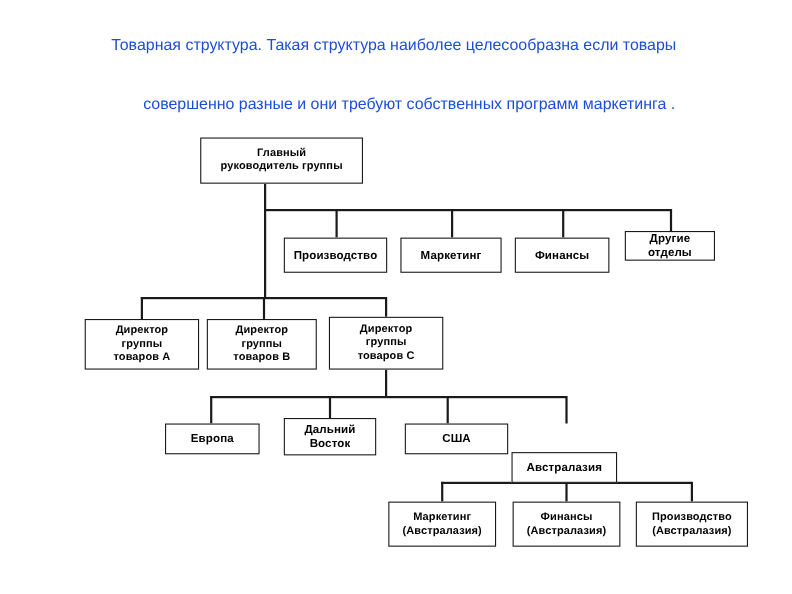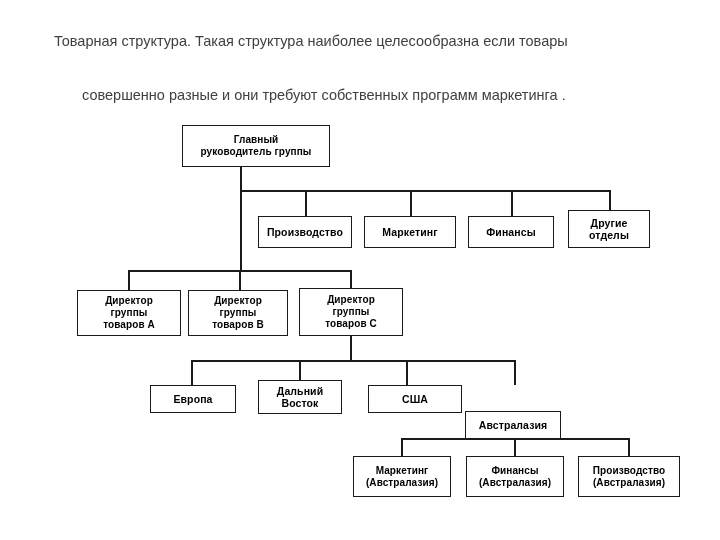--- a/index.html
+++ b/index.html
@@ -19,27 +19,27 @@
   #slide {
     position: relative;
     width: 720px;
     height: 540px;
     background: #ffffff;
   }
 
   
   .heading {
     position: absolute;
-    left: 54px;
+    left: 38px;
     top: 30px;
     width: 640px;
     font-size: 14.5px;
     line-height: 22px;
-    color: #404040;
-    text-align: left;
+    color: #1d4ed8;
+    text-align: center;
     text-indent: 0;
   }
   .heading .line1 { display: block; }
   .heading .line2 { display: block; padding-left: 28px; margin-top: 32px; }
 
   
   #chart {
     position: absolute;
     left: 0;
     top: 0;
@@ -105,21 +105,21 @@
       <div class="conn-v" style="left: 514px; top: 413px; height: 25px;"></div>
       <div class="conn-h" style="left: 401px; top: 438px; width: 228px;"></div>
       <div class="conn-v" style="left: 401px; top: 438px; height: 18px;"></div>
       <div class="conn-v" style="left: 514px; top: 438px; height: 18px;"></div>
       <div class="conn-v" style="left: 628px; top: 438px; height: 18px;"></div>
       <div class="node small" style="left: 182px; top: 125px; width: 148px; height: 42px;">Главный
 руководитель группы</div>
       <div class="node" style="left: 258px; top: 216px; width: 94px; height: 32px;">Производство</div>
       <div class="node" style="left: 364px; top: 216px; width: 92px; height: 32px;">Маркетинг</div>
       <div class="node" style="left: 468px; top: 216px; width: 86px; height: 32px;">Финансы</div>
-      <div class="node" style="left: 568px; top: 210px; width: 82px; height: 38px;">Другие
+      <div class="node" style="left: 568px; top: 210px; width: 82px; height: 27px;">Другие
 отделы</div>
       <div class="node small" style="left: 77px; top: 290px; width: 104px; height: 46px;">Директор
 группы
 товаров А</div>
       <div class="node small" style="left: 188px; top: 290px; width: 100px; height: 46px;">Директор
 группы
 товаров В</div>
       <div class="node small" style="left: 299px; top: 288px; width: 104px; height: 48px;">Директор
 группы
 товаров С</div>

